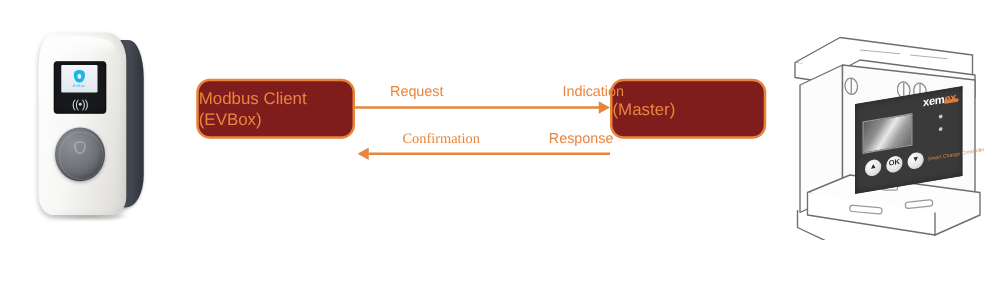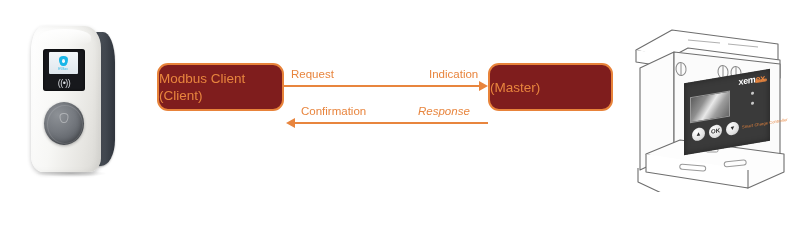--- a/index.html
+++ b/index.html
@@ -198,20 +198,21 @@
   }
   .arrow-head-right { border-left: 9px solid #e8853e; }
   .arrow-head-left  { border-right: 9px solid #e8853e; }
 
   .arrow-label {
     position: absolute;
     color: #e8853e;
     font-size: 11.5px;
     line-height: 13px;
     white-space: nowrap;
+    margin-left: 21px;
   }
 
   
   .meter {
     position: absolute;
     left: 628px;
     top: 22px;
     width: 160px;
     height: 170px;
   }
@@ -317,39 +318,39 @@
       <div class="charger-socket">
         <div class="charger-socket-glyph"></div>
       </div>
     </div>
   </div>
 
   <div class="diagram">
 
     <div class="mb-box mb-box-left">
       <div class="mb-line">Modbus Client</div>
-      <div class="mb-line">(Client)</div>
+      <div class="mb-line">(EVBox)</div>
     </div>
 
     <div class="mb-box mb-box-right">
       <div class="mb-line">(Master)</div>
     </div>
 
     <div class="arrow-row">
       <div class="arrow-line" style="left:129px; top:30px; width:196px;"></div>
       <div class="arrow-head arrow-head-right" style="left:324px; top:26px;"></div>
       <div class="arrow-label" style="left:136px; top:13px;">Request</div>
       <div class="arrow-label" style="left:274px; top:13px;">Indication</div>
     </div>
 
     <div class="arrow-row">
       <div class="arrow-line" style="left:140px; top:67px; width:193px;"></div>
       <div class="arrow-head arrow-head-left" style="left:131px; top:63px;"></div>
-      <div class="arrow-label" style="left:146px; top:50px;">Confirmation</div>
-      <div class="arrow-label" style="left:263px; top:50px;font-style:italic;">Response</div>
+      <div class="arrow-label" style="left:146px; top:50px;font-family:Liberation Serif, serif;">Confirmation</div>
+      <div class="arrow-label" style="left:263px; top:50px;">Response</div>
     </div>
 
   </div>
 
   <div class="meter">
     <svg width="160" height="170" viewBox="0 0 160 170">
       <g fill="#ffffff" stroke="#6e6e6e" stroke-width="1.1" stroke-linejoin="round">
 
         <path d="M8,28 L44,8 L150,22 L150,38 L112,56 Z"></path>
         <path d="M8,28 L8,40 L112,56 L112,44"></path>

